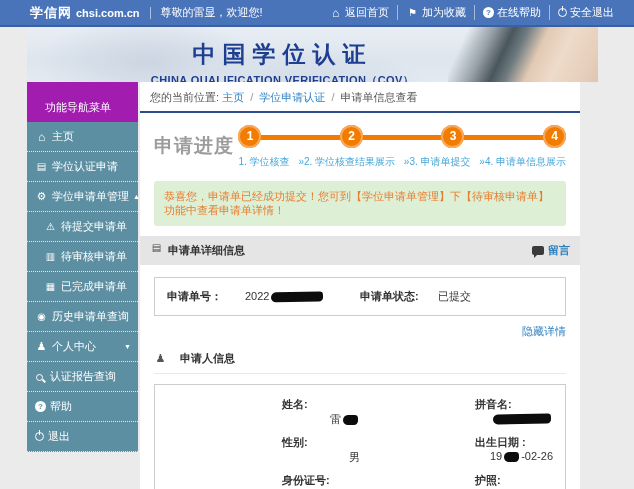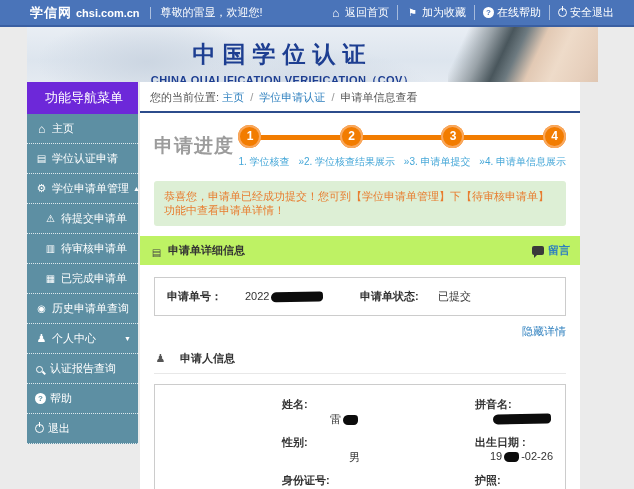--- a/index.html
+++ b/index.html
@@ -38,21 +38,21 @@
   .banner-titles { position:absolute; left:120px; right:180px; top:12px; text-align:center; color:#1d3e91; }
   .banner-title {
     font-family:"Liberation Serif","DejaVu Serif",serif;
     font-size:23px; font-weight:bold; letter-spacing:7px; white-space:nowrap;
   }
   .banner-sub { font-size:11px; font-weight:bold; letter-spacing:.4px; margin-top:3px; white-space:nowrap; }
   
   .main { display:flex; align-items:flex-start; margin-left:27px; }
   
   .sidebar { width:111px; background:#5d8fa3; }
-  .sidebar-header { background:#6d28d9; color:#fff; font-size:13px; padding:7px 0 7px 18px; }
+  .sidebar-header { background:#a21caf; color:#fff; font-size:11px; padding:18px 0 7px 18px; }
   .side-item {
     color:#fff; display:flex; align-items:center; gap:4px;
     padding:7px 5px 7px 8px; border-bottom:1px dotted rgba(255,255,255,.8);
     cursor:pointer; white-space:nowrap;
   }
   .side-item.sub { padding-left:17px; }
   .side-arrow { margin-left:auto; font-size:7px; padding-right:2px; }
   
   .content { width:440px; margin-left:2px; background:#fff; padding-bottom:10px; }
   .breadcrumb { padding:8px 10px 6px; border-bottom:2px solid #2c4c8c; color:#555; }
@@ -72,21 +72,21 @@
   }
   .steps-labels { display:flex; margin-top:6px; }
   .step-label { flex:1; color:#45a7d8; font-size:10px; white-space:nowrap; }
   .step-chev { color:#45a7d8; margin-left:6px; }
   
   .alert {
     margin:6px 14px 10px 14px; background:#ddefd5; border-radius:3px;
     color:#e87c2e; padding:8px 10px; line-height:1.3;
   }
   
-  .section-bar { background:#bef264; padding:7px 10px; display:flex; align-items:flex-end; gap:5px; font-weight:bold; color:#333; }
+  .section-bar { background:#e5e5e5; padding:7px 10px; display:flex; align-items:flex-start; gap:5px; font-weight:bold; color:#333; }
   .msg-link { margin-left:auto; color:#2f80bf; font-weight:bold; display:flex; align-items:center; gap:4px; cursor:pointer; }
   .inner { padding:12px 14px 0 14px; }
   .box { border:1px solid #ccc; padding:11px 12px; }
   .pair-row { display:flex; }
   .pair { flex:1; display:flex; align-items:center; }
   .flabel { font-weight:bold; width:78px; flex-shrink:0; }
   .hide-row { text-align:right; padding:8px 0 4px; }
   .hide-link { color:#2f80bf; cursor:pointer; }
   
   .sub-head { display:flex; align-items:center; gap:13px; font-weight:bold; padding:8px 0 7px; border-bottom:1px solid #e8e8e8; margin-bottom:10px; }

